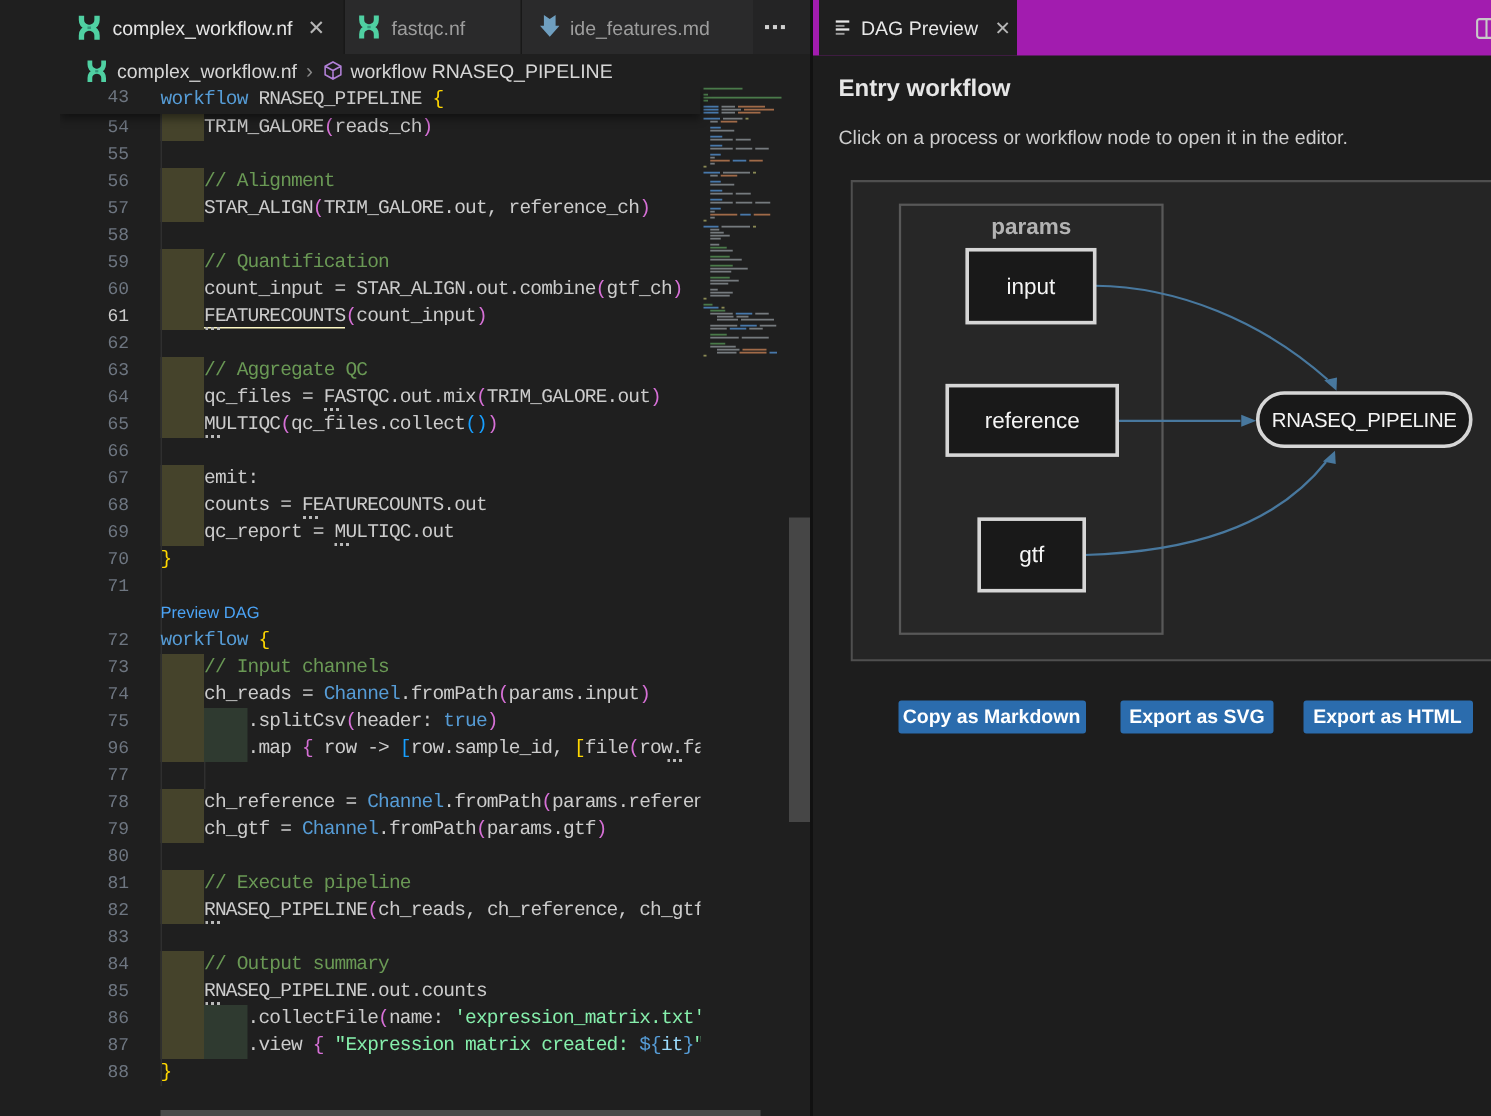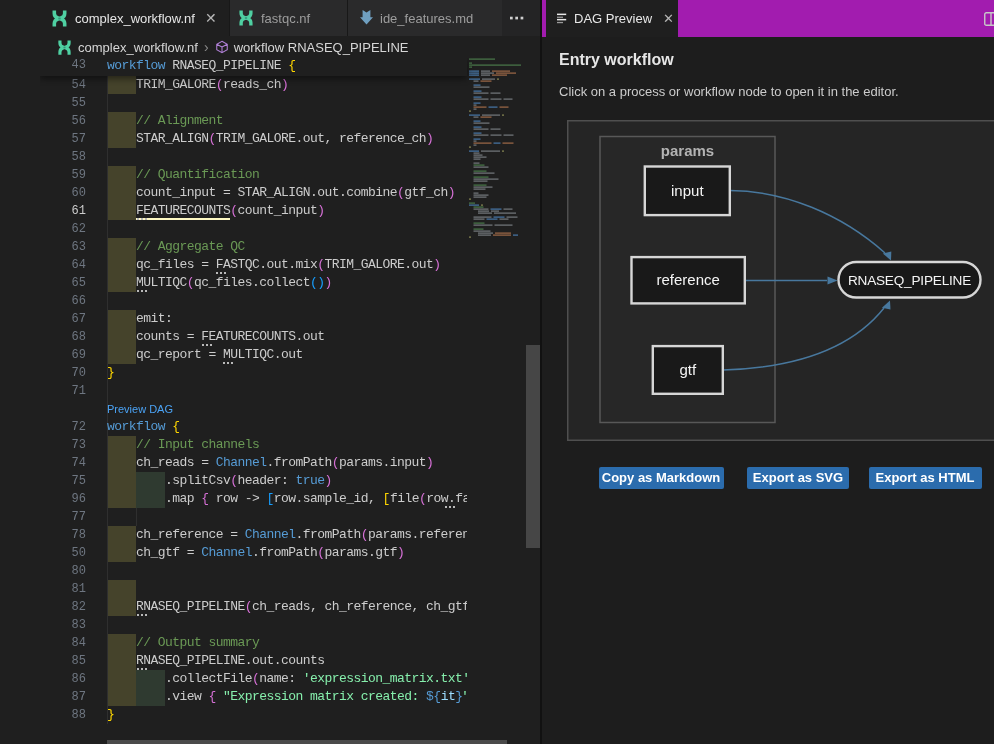--- a/index.html
+++ b/index.html
@@ -24,21 +24,21 @@
   .num{position:absolute;left:0;top:0;width:46px;text-align:right;color:#6e7681;letter-spacing:0;
        font-size:12px;}
   .src{position:absolute;left:67px;top:0;}
   .k{color:#569cd6;} .c{color:#6a9955;} .s{color:#86efac;} .v{color:#9cdcfe;}
   .b1{color:#ffd700;} .b2{color:#d670d6;} .b3{color:#179fff;}
   .wnum{color:#cccccc;}
   .olive{position:absolute;left:67px;width:28.5px;background:#45432b;}
   .olive2{position:absolute;left:96px;width:28.5px;background:#2f3a30;}
   .guide{position:absolute;left:67px;width:1px;background:#2f2f2f;}
   .guide2{position:absolute;left:96px;width:1px;background:#2f2f2f;}
-  .def{border-bottom:6px solid #fef9c3;}
+  .def{border-bottom:1px solid #fef9c3;}
   #sticky{position:absolute;left:0;top:0;width:427px;height:18px;background:#1f1f1f;
      box-shadow:0 3px 6px rgba(0,0,0,0.45);z-index:5;}
   #sticky .num{font-size:12px;}
   #sticky .src{left:67px;}
   #lens{position:absolute;left:67px;top:342px;height:18px;line-height:18px;
      font-family:"Liberation Sans",sans-serif;font-size:11px;letter-spacing:0;color:#4ba3f5;}
   #vthumb{position:absolute;left:486px;top:287px;width:15px;height:203px;background:#464646;}
   #hthumb{position:absolute;left:67px;top:682px;width:400px;height:5px;background:#4a4a4a;}
   #panel{position:absolute;left:502px;top:0;width:492px;height:744px;background:#a21caf;}
   #seam{position:absolute;left:500px;top:0;width:2px;height:744px;background:#111111;z-index:10;}
@@ -143,23 +143,23 @@
       <div class="row" style="top:288px;width:427px;overflow:hidden;"><span class="num ">69</span><span class="src">&nbsp;&nbsp;&nbsp;&nbsp;qc_report&nbsp;=&nbsp;<span class="h2">MU</span>LTIQC.out</span></div>
       <div class="row" style="top:306px;width:427px;overflow:hidden;"><span class="num ">70</span><span class="src"><span class="b1">}</span></span></div>
       <div class="row" style="top:324px;width:427px;overflow:hidden;"><span class="num ">71</span><span class="src"></span></div>
       <div class="row" style="top:360px;width:427px;overflow:hidden;"><span class="num ">72</span><span class="src"><span class="k">workflow</span>&nbsp;<span class="b1">{</span></span></div>
       <div class="row" style="top:378px;width:427px;overflow:hidden;"><span class="num ">73</span><span class="src"><span class="c">&nbsp;&nbsp;&nbsp;&nbsp;//&nbsp;Input&nbsp;channels</span></span></div>
       <div class="row" style="top:396px;width:427px;overflow:hidden;"><span class="num ">74</span><span class="src">&nbsp;&nbsp;&nbsp;&nbsp;ch_reads&nbsp;=&nbsp;<span class="k">Channel</span>.fromPath<span class="b2">(</span>params.input<span class="b2">)</span></span></div>
       <div class="row" style="top:414px;width:427px;overflow:hidden;"><span class="num ">75</span><span class="src">&nbsp;&nbsp;&nbsp;&nbsp;&nbsp;&nbsp;&nbsp;&nbsp;.splitCsv<span class="b2">(</span>header:&nbsp;<span class="k">true</span><span class="b2">)</span></span></div>
       <div class="row" style="top:432px;width:427px;overflow:hidden;"><span class="num ">96</span><span class="src">&nbsp;&nbsp;&nbsp;&nbsp;&nbsp;&nbsp;&nbsp;&nbsp;.map&nbsp;<span class="b2">{</span>&nbsp;row&nbsp;-&gt;&nbsp;<span class="b3">[</span>row.sample_id,&nbsp;<span class="b1">[</span>file<span class="b2">(</span>row.<span class="h2">fa</span>st</span></div>
       <div class="row" style="top:450px;width:427px;overflow:hidden;"><span class="num ">77</span><span class="src"></span></div>
       <div class="row" style="top:468px;width:427px;overflow:hidden;"><span class="num ">78</span><span class="src">&nbsp;&nbsp;&nbsp;&nbsp;ch_reference&nbsp;=&nbsp;<span class="k">Channel</span>.fromPath<span class="b2">(</span>params.referenc</span></div>
-      <div class="row" style="top:486px;width:427px;overflow:hidden;"><span class="num ">50</span><span class="src">&nbsp;&nbsp;&nbsp;&nbsp;ch_gtf&nbsp;=&nbsp;<span class="k">Channel</span>.fromPath<span class="b2">(</span>params.gtf<span class="b2">)</span></span></div>
+      <div class="row" style="top:486px;width:427px;overflow:hidden;"><span class="num ">79</span><span class="src">&nbsp;&nbsp;&nbsp;&nbsp;ch_gtf&nbsp;=&nbsp;<span class="k">Channel</span>.fromPath<span class="b2">(</span>params.gtf<span class="b2">)</span></span></div>
       <div class="row" style="top:504px;width:427px;overflow:hidden;"><span class="num ">80</span><span class="src"></span></div>
-      <div class="row" style="top:522px;width:427px;overflow:hidden;"><span class="num ">81</span></div>
+      <div class="row" style="top:522px;width:427px;overflow:hidden;"><span class="num ">81</span><span class="src"><span class="c">&nbsp;&nbsp;&nbsp;&nbsp;//&nbsp;Execute&nbsp;pipeline</span></span></div>
       <div class="row" style="top:540px;width:427px;overflow:hidden;"><span class="num ">82</span><span class="src">&nbsp;&nbsp;&nbsp;&nbsp;<span class="h2">RN</span>ASEQ_PIPELINE<span class="b2">(</span>ch_reads,&nbsp;ch_reference,&nbsp;ch_gtf</span></div>
       <div class="row" style="top:558px;width:427px;overflow:hidden;"><span class="num ">83</span><span class="src"></span></div>
       <div class="row" style="top:576px;width:427px;overflow:hidden;"><span class="num ">84</span><span class="src"><span class="c">&nbsp;&nbsp;&nbsp;&nbsp;//&nbsp;Output&nbsp;summary</span></span></div>
       <div class="row" style="top:594px;width:427px;overflow:hidden;"><span class="num ">85</span><span class="src">&nbsp;&nbsp;&nbsp;&nbsp;<span class="h2">RN</span>ASEQ_PIPELINE.out.counts</span></div>
       <div class="row" style="top:612px;width:427px;overflow:hidden;"><span class="num ">86</span><span class="src">&nbsp;&nbsp;&nbsp;&nbsp;&nbsp;&nbsp;&nbsp;&nbsp;.collectFile<span class="b2">(</span>name:&nbsp;<span class="s">'expression_matrix.txt'</span></span></div>
       <div class="row" style="top:630px;width:427px;overflow:hidden;"><span class="num ">87</span><span class="src">&nbsp;&nbsp;&nbsp;&nbsp;&nbsp;&nbsp;&nbsp;&nbsp;.view&nbsp;<span class="b2">{</span>&nbsp;<span class="s">"Expression&nbsp;matrix&nbsp;created:&nbsp;</span><span class="k">${</span><span class="v">it</span><span class="k">}</span><span class="s">"</span></span></div>
       <div class="row" style="top:648px;width:427px;overflow:hidden;"><span class="num ">88</span><span class="src"><span class="b1">}</span></span></div>
       <div class="row" style="top:696px;width:427px;overflow:hidden;"><span class="num ">89</span><span class="src"></span></div>
       <div id="lens">Preview DAG</div>
       <div style="position:absolute;left:96.5px;top:159.5px;width:11px;height:2px;background-image:repeating-linear-gradient(90deg,#b9b9b9 0 2px,transparent 2px 4px);"></div>

